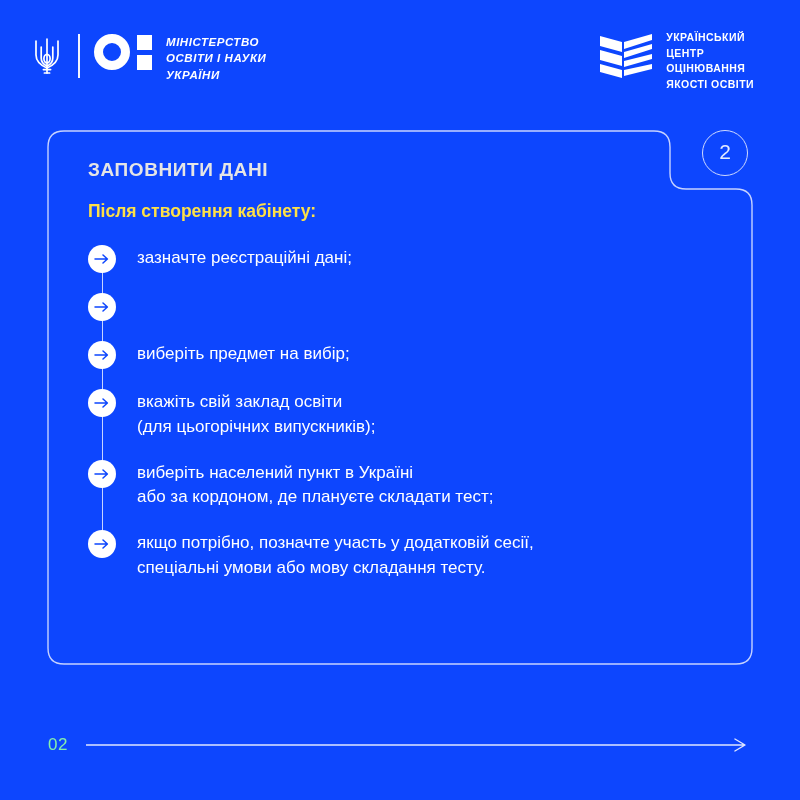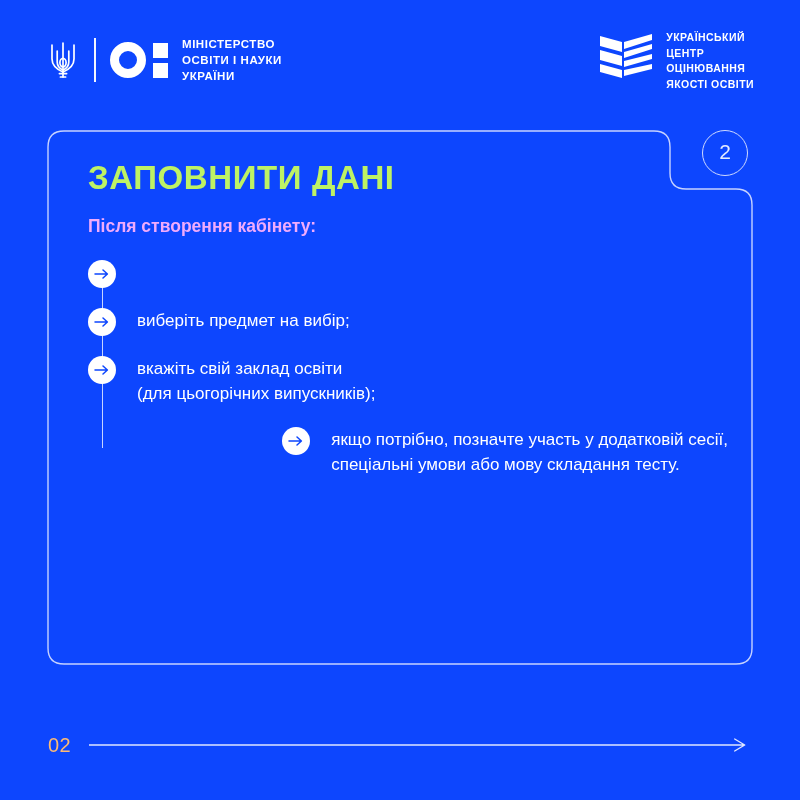--- a/index.html
+++ b/index.html
@@ -20,25 +20,26 @@
   
   .header {
     position: absolute;
     top: 0; left: 0;
     width: 800px;
     height: 118px;
   }
 
   .mon-logo {
     position: absolute;
-    left: 48px;
+    left: 32px;
     top: 34px;
     display: flex;
-    align-items: center;
+    align-items: flex-start;
     height: 52px;
+    font-style: italic;
   }
   .trident {
     width: 30px;
     height: 44px;
     flex: 0 0 auto;
   }
   .logo-divider {
     width: 2px;
     height: 44px;
     background: #ffffff;
@@ -130,29 +131,29 @@
   }
 
   
   .card-body {
     position: absolute;
     left: 88px;
     top: 160px;
     width: 640px;
   }
   .card-title {
-    color: #bef264;
-    font-size: 33px;
+    color: #e5e5e5;
+    font-size: 19px;
     font-weight: bold;
     letter-spacing: .6px;
     margin: 0 0 20px 0;
     line-height: 1.1;
   }
   .card-subtitle {
-    color: #f0abfc;
+    color: #fde047;
     font-size: 17.5px;
     font-weight: bold;
     margin: 0 0 22px 0;
     line-height: 1.2;
   }
 
   .steps {
     position: relative;
     margin: 0;
     padding: 0;
@@ -167,21 +168,21 @@
     background: #e8edff;
     opacity: .85;
   }
   .step {
     position: relative;
     display: flex;
     align-items: flex-start;
     margin-bottom: 19px;
     z-index: 2;
   }
-  .step:last-child { margin-bottom: 0; justify-content: flex-end; }
+  .step:last-child { margin-bottom: 0; }
   .step-bullet {
     flex: 0 0 auto;
     width: 28px;
     height: 28px;
     border-radius: 50%;
     background: #ffffff;
     display: flex;
     align-items: center;
     justify-content: center;
     margin-top: 1px;
@@ -200,22 +201,22 @@
   .footer {
     position: absolute;
     left: 48px;
     bottom: 44px;
     width: 704px;
     height: 22px;
     display: flex;
     align-items: center;
   }
   .footer-page {
-    color: #fdba74;
-    font-size: 20px;
+    color: #86efac;
+    font-size: 17px;
     letter-spacing: .5px;
     flex: 0 0 auto;
   }
   .footer-arrow {
     flex: 1 1 auto;
     margin-left: 18px;
     height: 16px;
   }
   .footer-arrow svg { display: block; width: 100%; height: 16px; }
 </style>
@@ -288,20 +289,28 @@
 
 <div class="step-badge">2</div>
 
 <div class="card-body">
   <h1 class="card-title">ЗАПОВНИТИ ДАНІ</h1>
   <div class="card-subtitle">Після створення кабінету:</div>
 
   <ul class="steps">
     <div class="steps-rail"></div>
 
+    <li class="step">
+      <span class="step-bullet">
+        <svg width="16" height="12" viewBox="0 0 16 12" aria-hidden="true">
+          <path d="M1 6 H13 M9 2 L13.4 6 L9 10" fill="none" stroke="#0d46fe" stroke-width="1.5" stroke-linecap="round" stroke-linejoin="round"></path>
+        </svg>
+      </span>
+      <span class="step-text">зазначте реєстраційні дані;</span>
+    </li>
 
     <li class="step">
       <span class="step-bullet">
         <svg width="16" height="12" viewBox="0 0 16 12" aria-hidden="true">
           <path d="M1 6 H13 M9 2 L13.4 6 L9 10" fill="none" stroke="#0d46fe" stroke-width="1.5" stroke-linecap="round" stroke-linejoin="round"></path>
         </svg>
       </span>
     </li>
 
     <li class="step">
@@ -316,20 +325,29 @@
     <li class="step">
       <span class="step-bullet">
         <svg width="16" height="12" viewBox="0 0 16 12" aria-hidden="true">
           <path d="M1 6 H13 M9 2 L13.4 6 L9 10" fill="none" stroke="#0d46fe" stroke-width="1.5" stroke-linecap="round" stroke-linejoin="round"></path>
         </svg>
       </span>
       <span class="step-text">вкажіть свій заклад освіти
 (для цьогорічних випускників);</span>
     </li>
 
+    <li class="step">
+      <span class="step-bullet">
+        <svg width="16" height="12" viewBox="0 0 16 12" aria-hidden="true">
+          <path d="M1 6 H13 M9 2 L13.4 6 L9 10" fill="none" stroke="#0d46fe" stroke-width="1.5" stroke-linecap="round" stroke-linejoin="round"></path>
+        </svg>
+      </span>
+      <span class="step-text">виберіть населений пункт в Україні
+або за кордоном, де плануєте складати тест;</span>
+    </li>
 
     <li class="step">
       <span class="step-bullet">
         <svg width="16" height="12" viewBox="0 0 16 12" aria-hidden="true">
           <path d="M1 6 H13 M9 2 L13.4 6 L9 10" fill="none" stroke="#0d46fe" stroke-width="1.5" stroke-linecap="round" stroke-linejoin="round"></path>
         </svg>
       </span>
       <span class="step-text">якщо потрібно, позначте участь у додатковій сесії,
 спеціальні умови або мову складання тесту.</span>
     </li>

